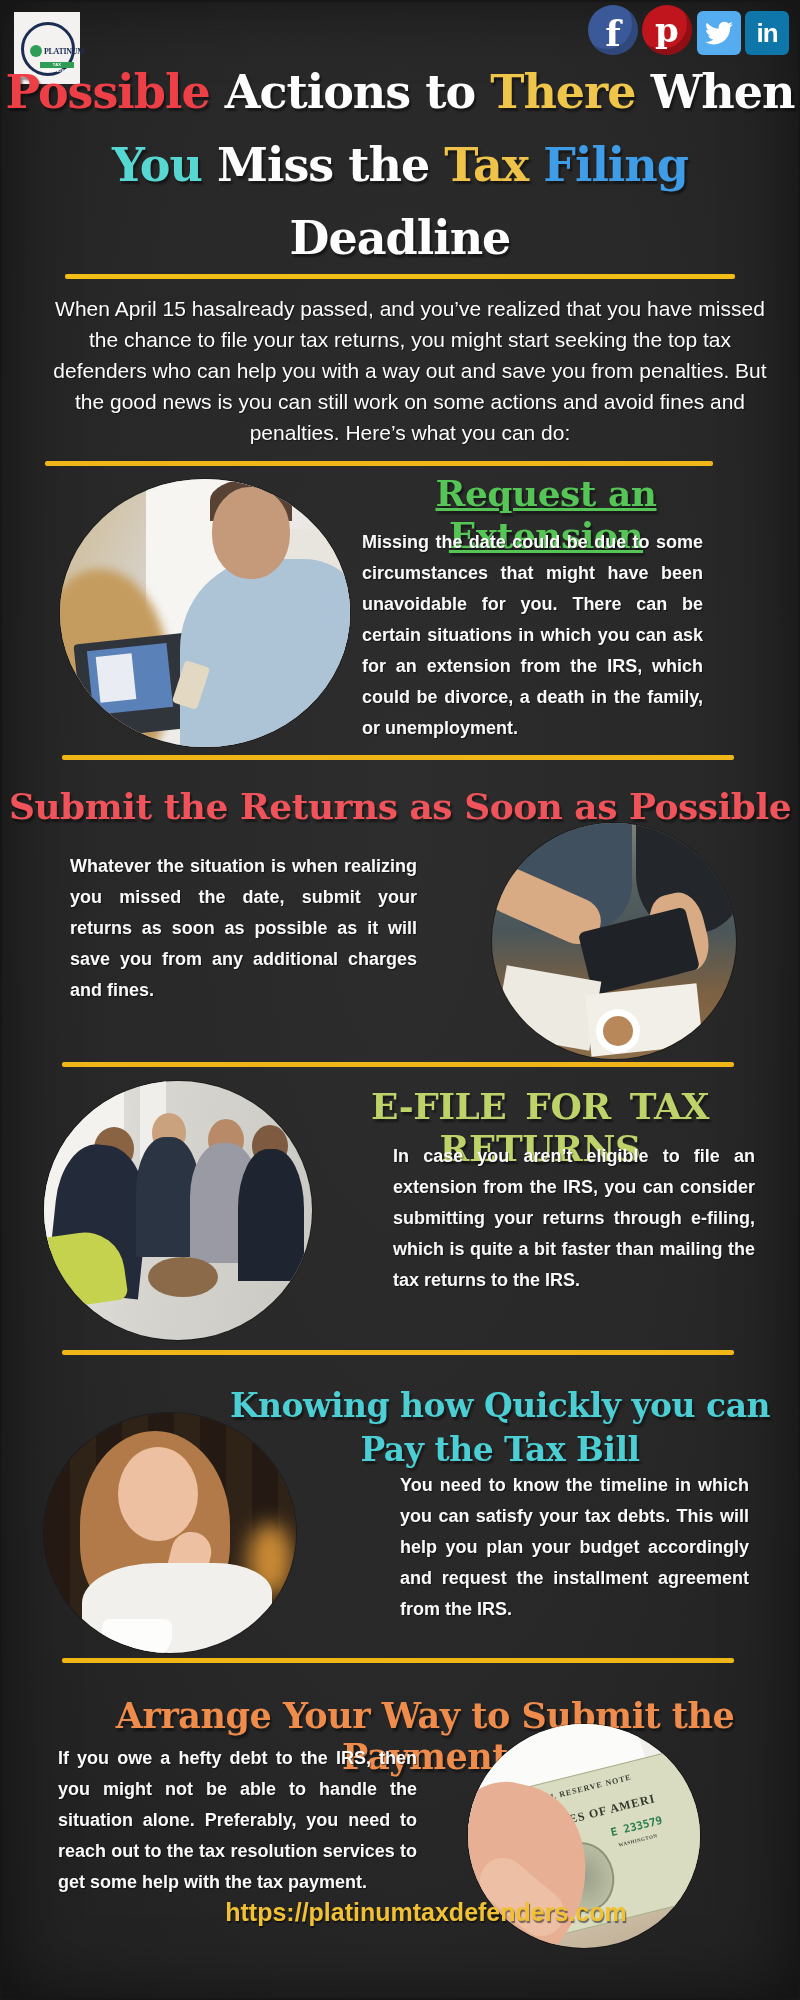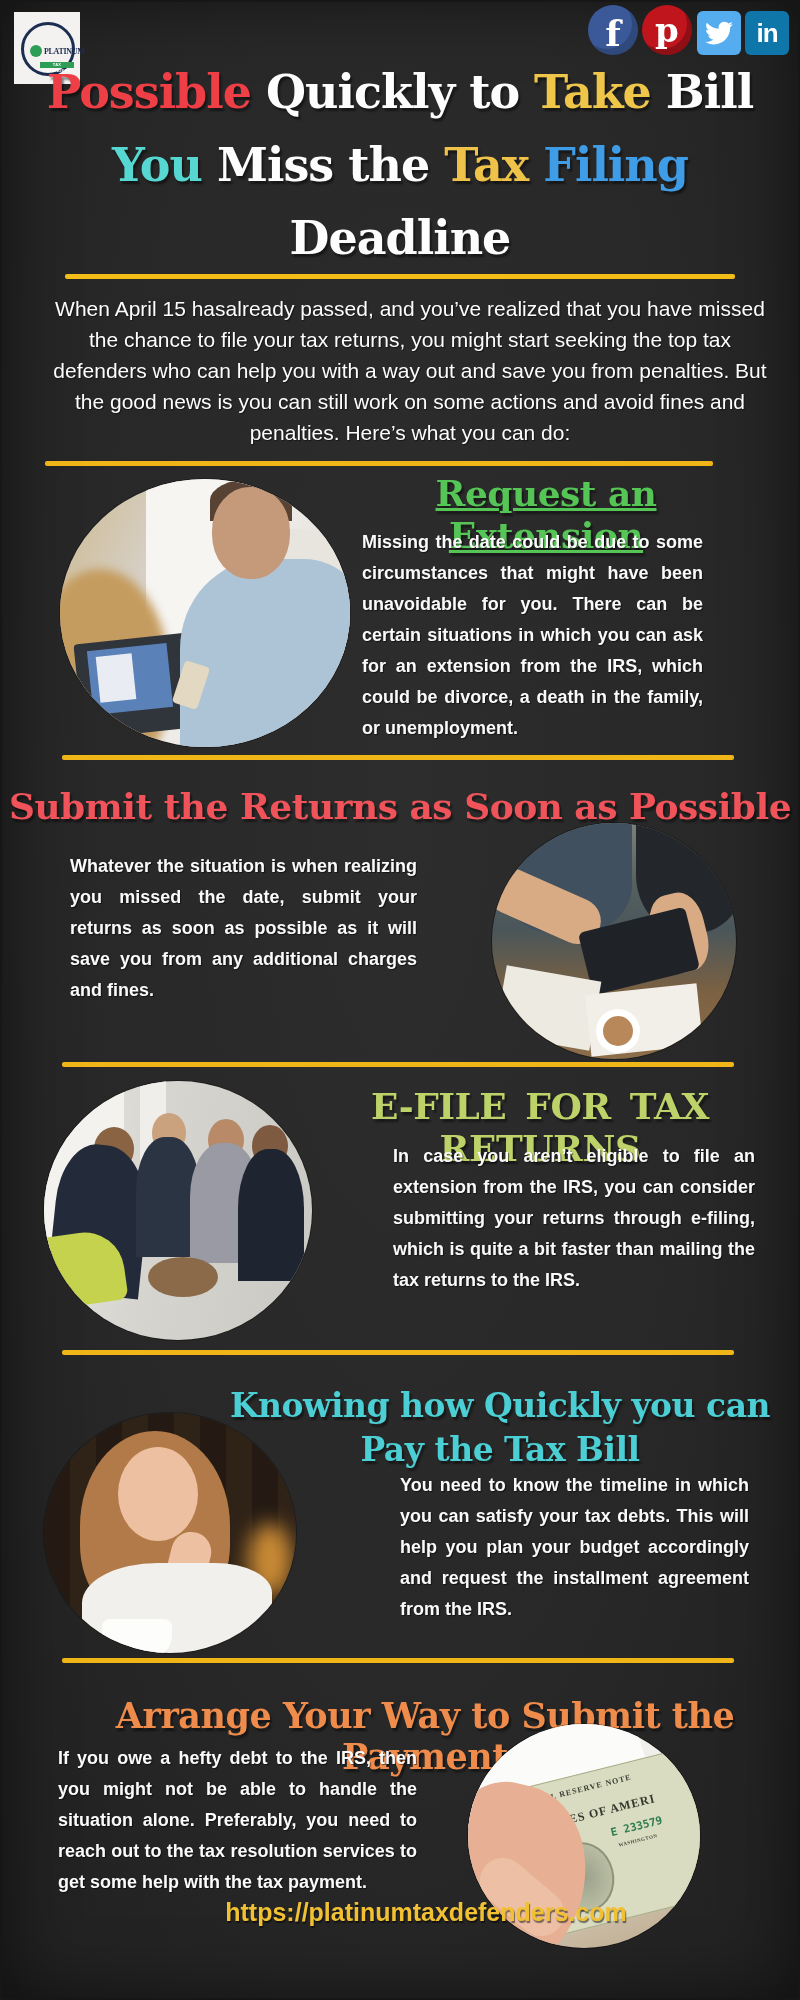--- a/index.html
+++ b/index.html
@@ -153,21 +153,21 @@
     <svg width="28" height="28" viewBox="0 0 24 24" fill="#ffffff">
         <path d="M23.95 4.57c-.88.39-1.83.65-2.82.77 1.01-.61 1.79-1.57 2.16-2.72-.95.56-2 .96-3.13 1.18C19.27 2.85 18 2.25 16.58 2.25c-2.72 0-4.92 2.2-4.92 4.92 0 .39.04.76.13 1.12-4.09-.19-7.72-2.16-10.14-5.13-.43.72-.67 1.56-.67 2.48 0 1.71.87 3.21 2.19 4.1-.81-.03-1.57-.25-2.23-.62v.06c0 2.39 1.69 4.37 3.95 4.83-.41.11-.85.17-1.3.17-.31 0-.61-.03-.91-.09.63 1.95 2.44 3.38 4.6 3.42-1.68 1.32-3.81 2.1-6.1 2.1-.39 0-.78-.02-1.17-.07 2.19 1.39 4.77 2.21 7.56 2.21 9.05 0 14-7.5 14-13.99 0-.21 0-.42-.02-.63.96-.69 1.8-1.56 2.46-2.55z"></path>
       </svg>
   </div>
   <div class="abs soc soc-li">
     <span>in</span>
   </div>
 
   <div class="abs title">
     <div>
-      <span style="color: rgb(238, 63, 71);">Possible</span><span style="color: rgb(253, 253, 253);"> Quickly to </span><span style="color: rgb(239, 198, 74);">Take</span><span style="color: rgb(253, 253, 253);"> Bill</span>
+      <span style="color: rgb(238, 63, 71);">Possible</span><span style="color: rgb(253, 253, 253);"> Actions to </span><span style="color: rgb(239, 198, 74);">There</span><span style="color: rgb(253, 253, 253);"> When</span>
     </div>
     <div>
       <span style="color: rgb(87, 215, 210);">You</span><span style="color: rgb(253, 253, 253);"> Miss the </span><span style="color: rgb(239, 194, 74);">Tax</span><span style="color: rgb(63, 157, 232);"> Filing</span>
     </div>
     <div>
       <span style="color: rgb(253, 253, 253);">Deadline</span>
     </div>
   </div>
   <div class="abs underline"></div>
 

